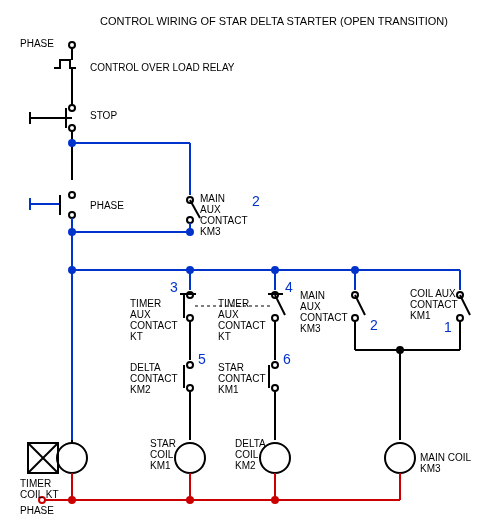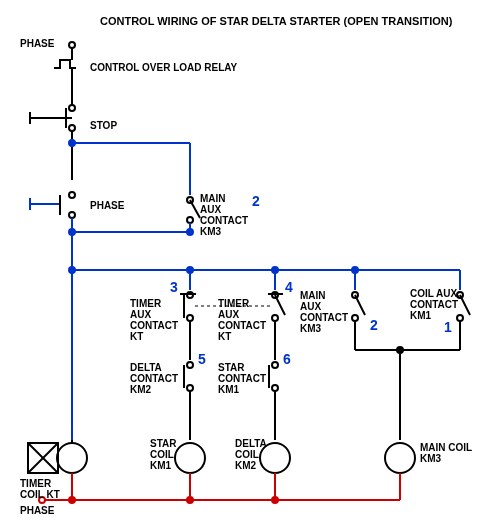--- a/index.html
+++ b/index.html
@@ -8,21 +8,21 @@
     font-family: Arial, sans-serif;
     background: #fff;
     width: 500px;
     height: 532px;
     position: relative;
     overflow: hidden;
   }
   .label {
     position: absolute;
     font-size: 10px;
-    font-weight: bold;
+    font-weight: normal;
     color: #000;
     line-height: 1.1;
     white-space: pre;
   }
   .label.blue { color: #0033cc; font-size: 14px; }
   svg { position: absolute; top: 0; left: 0; }
 </style>
 </head>
 <body>
 
@@ -144,21 +144,21 @@
     <circle cx="72" cy="500" r="3" fill="#cc0000"></circle>
     <circle cx="190" cy="500" r="3" fill="#cc0000"></circle>
     <circle cx="275" cy="500" r="3" fill="#cc0000"></circle>
     <circle cx="42" cy="500" r="3" fill="#fff"></circle>
   </g>
 </svg>
 
 <div class="label" style="top:15px;left:100px;font-size:11px">CONTROL WIRING OF STAR DELTA STARTER (OPEN TRANSITION)</div>
 <div class="label" style="top:38px;left:20px">PHASE</div>
 <div class="label" style="top:62px;left:90px">CONTROL OVER LOAD RELAY</div>
-<div class="label" style="top:120px;left:90px">STOP</div>
+<div class="label" style="top:110px;left:90px">STOP</div>
 <div class="label" style="top:200px;left:90px">PHASE</div>
 <div class="label" style="top:193px;left:200px">MAIN
 AUX
 CONTACT
 KM3</div>
 <div class="label" style="top:298px;left:130px">TIMER
 AUX
 CONTACT
 KT</div>
 <div class="label" style="top:298px;left:218px">TIMER
@@ -179,21 +179,21 @@
 CONTACT
 KM1</div>
 <div class="label" style="top:478px;left:20px">TIMER
 COIL KT</div>
 <div class="label" style="top:438px;left:150px">STAR
 COIL
 KM1</div>
 <div class="label" style="top:438px;left:235px">DELTA
 COIL
 KM2</div>
-<div class="label" style="top:442px;left:420px">MAIN COIL
+<div class="label" style="top:452px;left:420px">MAIN COIL
 KM3</div>
 <div class="label" style="top:505px;left:20px">PHASE</div>
 
 <div class="label blue" style="top:194px;left:252px">2</div>
 <div class="label blue" style="top:280px;left:170px">3</div>
 <div class="label blue" style="top:280px;left:285px">4</div>
 <div class="label blue" style="top:352px;left:198px">5</div>
 <div class="label blue" style="top:352px;left:283px">6</div>
 <div class="label blue" style="top:318px;left:370px">2</div>
 <div class="label blue" style="top:320px;left:444px">1</div>

